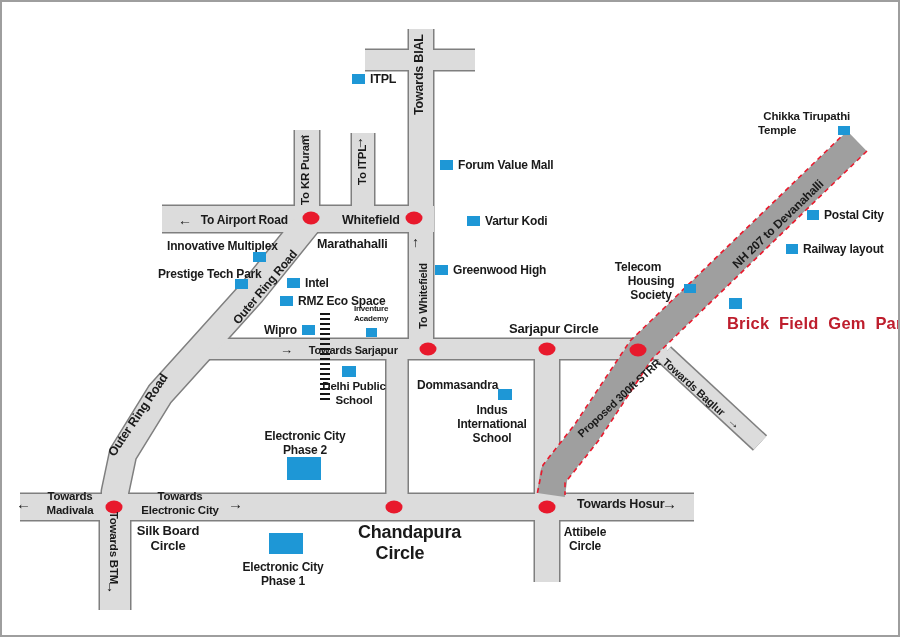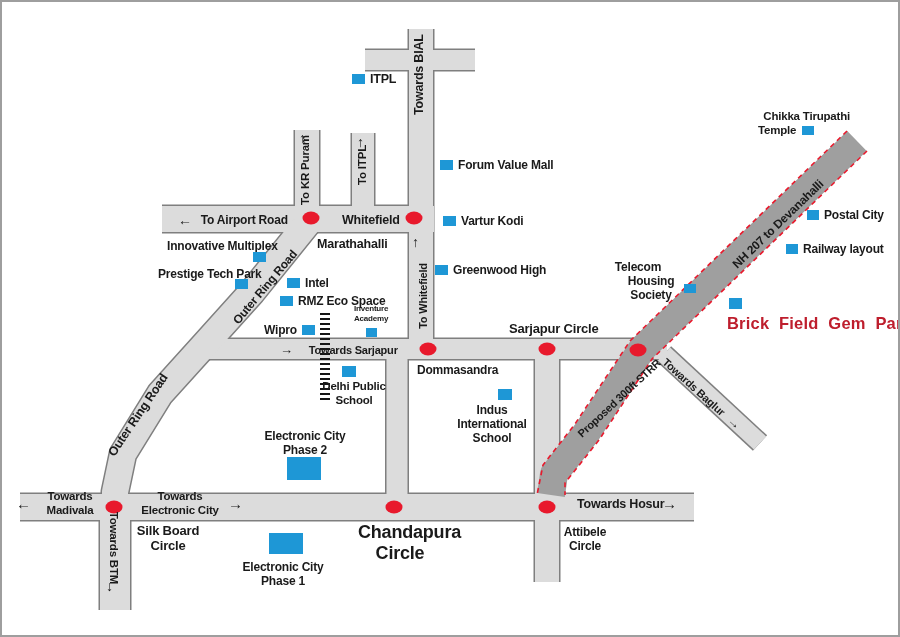--- a/index.html
+++ b/index.html
@@ -104,21 +104,21 @@
   <div class="rot" style="left:213px;top:278px;width:100px;font-size:12px;transform:rotate(-50deg);">Outer Ring Road</div>
   <div class="rot" style="left:86px;top:406px;width:100px;font-size:12.5px;transform:rotate(-56deg);">Outer Ring Road</div>
   <div class="rot" style="left:381px;top:288px;width:80px;font-size:11px;transform:rotate(-90deg);">To Whitefield</div>
 
   <div class="lbl flexrow" style="left:278px;top:340px;gap:16px;font-size:11px;">
     <span style="font-size:13px;">→</span>
     <span>Towards Sarjapur</span>
   </div>
 
   <div class="lbl" style="left:507px;top:319px;font-size:13px;">Sarjapur Circle</div>
-  <div class="lbl" style="left:415px;top:361px;">Dommasandra</div>
+  <div class="lbl" style="left:415px;top:376px;">Dommasandra</div>
 
   <div class="ctr" style="left:30px;top:488px;width:76px;font-size:11.5px;">
     <div>Towards</div>
     <div>Madivala</div>
   </div>
 
   <div class="ctr" style="left:130px;top:488px;width:96px;font-size:11.5px;">
     <div>Towards</div>
     <div>Electronic City</div>
   </div>
@@ -153,21 +153,21 @@
   <div class="lm" style="left:350px;top:70px;font-size:12.5px;">
     <span class="sq"></span>
     <span>ITPL</span>
   </div>
 
   <div class="lm" style="left:438px;top:156px;">
     <span class="sq"></span>
     <span>Forum Value Mall</span>
   </div>
 
-  <div class="lm" style="left:434px;top:212px;padding-left:7px;">
+  <div class="lm" style="left:458px;top:212px;padding-left:7px;">
     <span class="sq"></span>
     <span>Vartur Kodi</span>
   </div>
 
   <div class="lm" style="left:433px;top:261px;text-align:right;">
     <span class="sq"></span>
     <span>Greenwood High</span>
   </div>
 
   <div class="lbl" style="left:165px;top:237px;">Innovative Multiplex</div>
@@ -202,21 +202,21 @@
   <div class="ctr" style="left:578px;top:258px;width:116px;font-size:12px;">
     <div>Telecom</div>
     <div class="flexrow" style="justify-content:center;gap:6px;margin-left:44px;">
       <span>Housing Society</span>
       <span class="sq" style="width:12px;height:9px;"></span>
     </div>
   </div>
 
   <div class="ctr" style="left:756px;top:108px;width:92px;font-size:11.5px;text-align:right;">
     <div>Chikka Tirupathi</div>
-    <div class="flexrow" style="justify-content:flex-start;gap:6px;">
+    <div class="flexrow" style="justify-content:space-between;gap:6px;">
       <span>Temple</span>
       <span class="sq" style="width:12px;height:9px;"></span>
     </div>
   </div>
 
   <div class="lm" style="left:805px;top:206px;">
     <span class="sq" style="width:12px;height:10px;"></span>
     <span>Postal City</span>
   </div>
 

